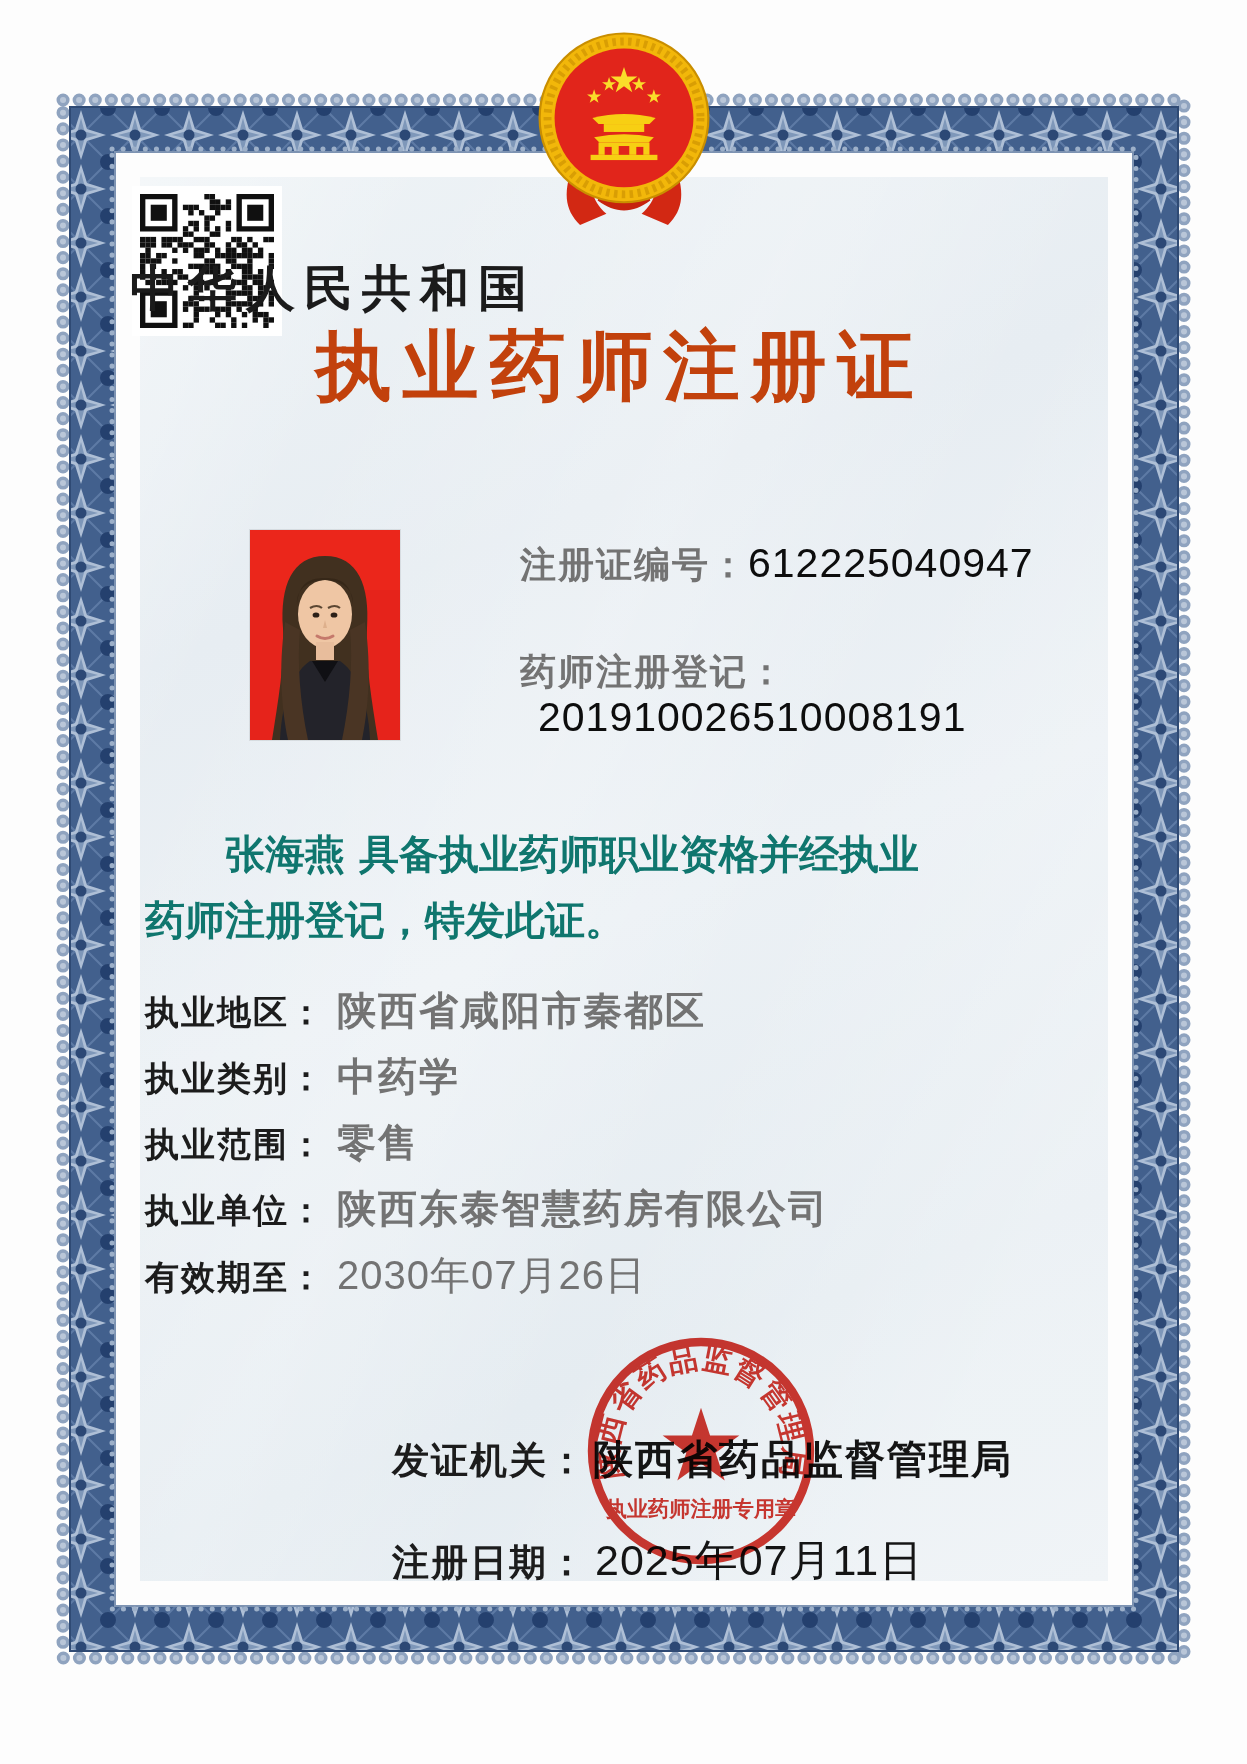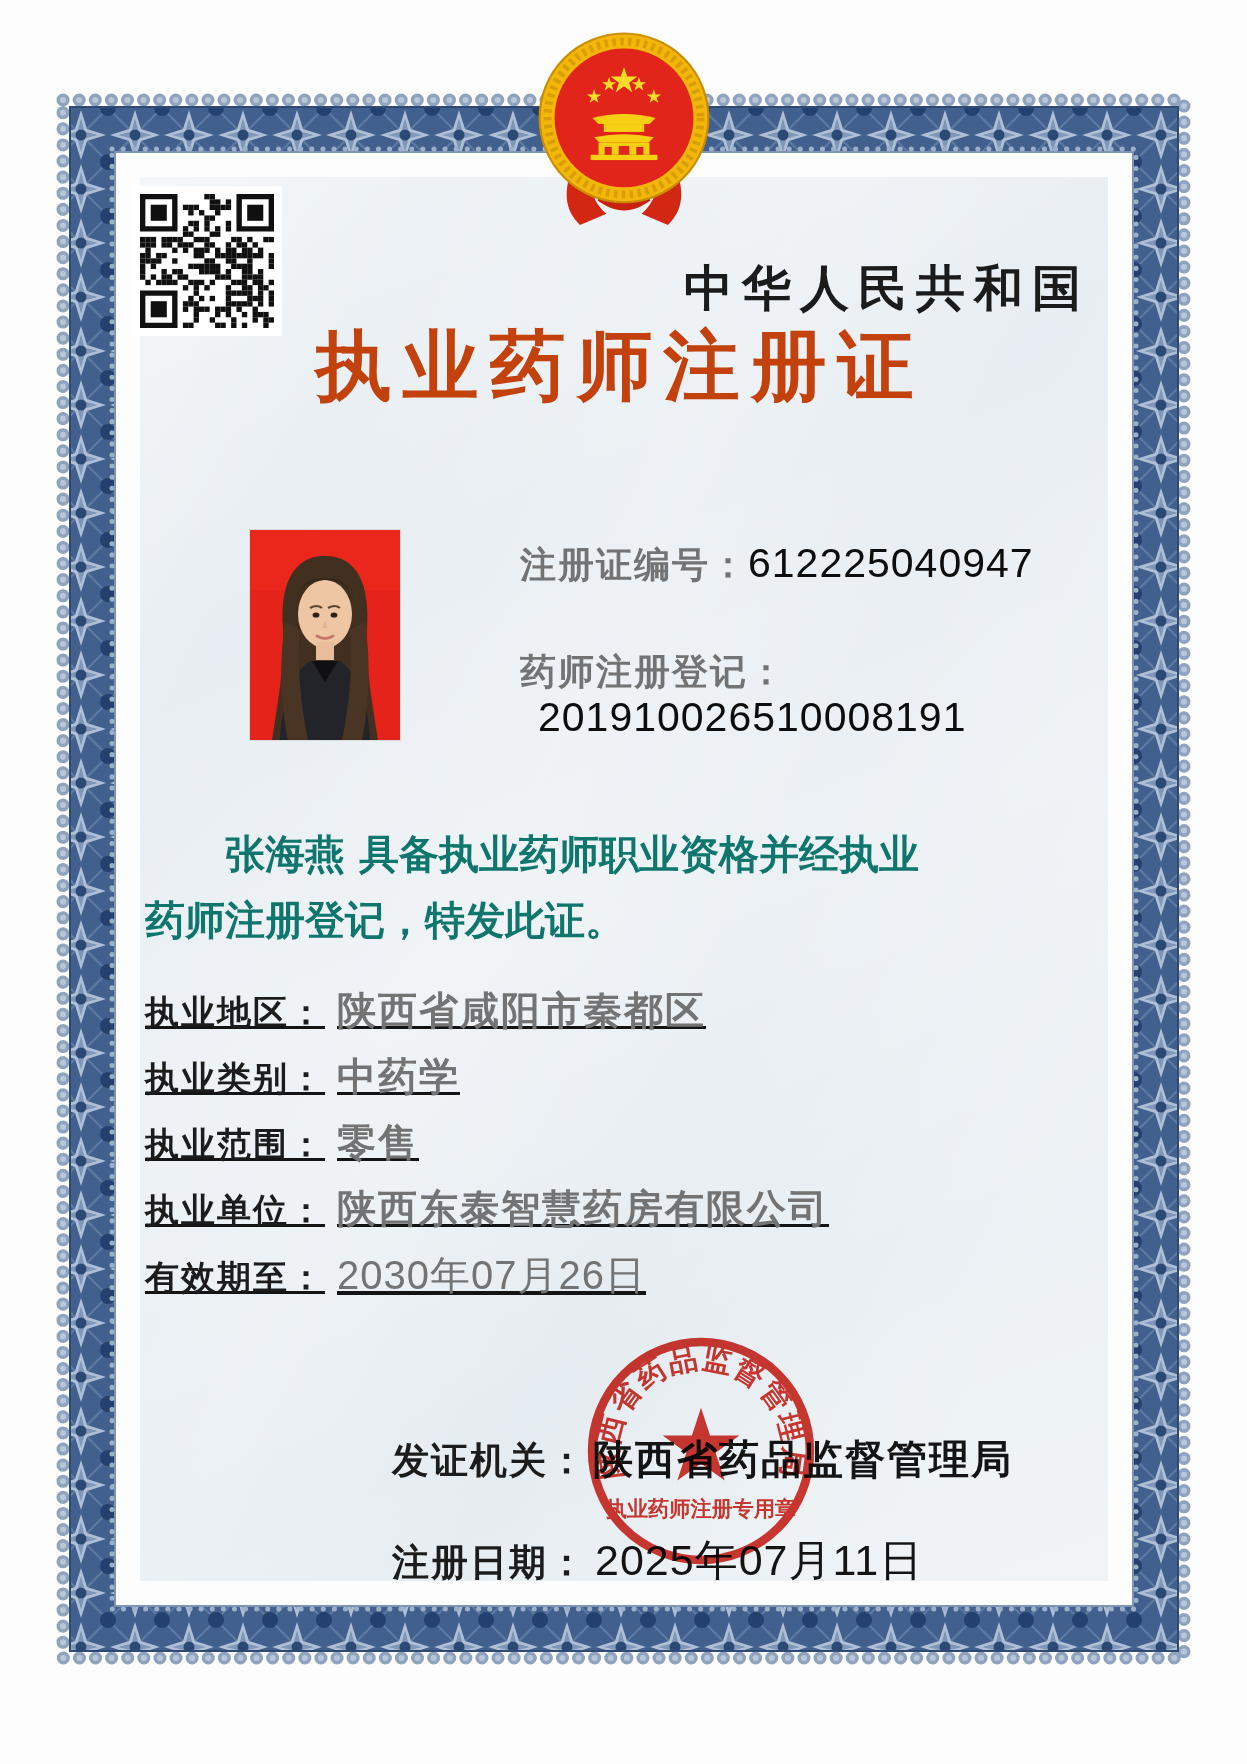--- a/index.html
+++ b/index.html
@@ -5,36 +5,36 @@
   html,body{margin:0;padding:0;background:#ffffff;}
   .page{position:relative;width:1247px;height:1764px;background:#fdfdfd;overflow:hidden;
         font-family:"Liberation Serif", serif;color:#141414;}
   .abs{position:absolute;}
   
   .paper{left:140px;top:177px;width:968px;height:1404px;
          background:linear-gradient(160deg,#eef3f6 0%,#e7edf2 28%,#ecf1f5 52%,#e5ecf1 78%,#eaf0f4 100%);}
   .paper .sheen{position:absolute;inset:0;
          background:linear-gradient(115deg,rgba(255,255,255,.35) 0%,rgba(255,255,255,0) 18%,rgba(255,255,255,.22) 42%,rgba(255,255,255,0) 60%,rgba(255,255,255,.28) 86%);}
   
-  .country-title{left:130px;top:256px;width:960px;text-align:right;
+  .country-title{left:130px;top:256px;width:960px;text-align:left;
       font-size:49px;font-weight:700;letter-spacing:9px;color:#1b1b1b;}
   .cert-title{left:130px;top:316px;width:980px;text-align:center;
       font-size:76px;font-weight:800;letter-spacing:11px;color:#c2410c;}
   
   .reg-line{left:520px;top:540px;display:flex;align-items:baseline;white-space:nowrap;}
   .label-kai{font-size:36px;font-weight:700;letter-spacing:2px;color:#737373;}
   .num{font-family:"Liberation Sans", sans-serif;font-size:41px;font-weight:500;color:#0d0d0d;letter-spacing:1px;}
   .qual-label{left:520px;top:648px;}
   .qual-num{left:538px;top:694px;}
   
   .body-par{left:145px;top:822px;width:880px;font-size:40px;font-weight:700;line-height:66px;color:#0f766e;}
   .body-par .l1{padding-left:80px;}
   .name{margin-right:14px;}
   
-  .fields{left:145px;top:984px;text-decoration:underline;}
+  .fields{left:145px;top:984px;}
   .frow{display:flex;align-items:baseline;height:66px;white-space:nowrap;}
   .flabel{font-size:34px;font-weight:700;letter-spacing:2px;color:#1c1c1c;width:192px;}
   .fvalue{font-size:39px;font-weight:700;color:#737373;letter-spacing:2px;}
   .fvalue.sansnum{font-family:"Liberation Sans", sans-serif;font-weight:500;font-size:40px;letter-spacing:1px;}
   
   .issuer-row{left:392px;top:1432px;display:flex;align-items:baseline;white-space:nowrap;}
   .issuer-row .flabel{width:auto;font-size:37px;}
   .issuer-val{font-size:40px;font-weight:700;letter-spacing:2px;margin-left:6px;}
   .date-row{left:392px;top:1532px;display:flex;align-items:baseline;white-space:nowrap;}
   .date-row .flabel{width:auto;font-size:37px;}

